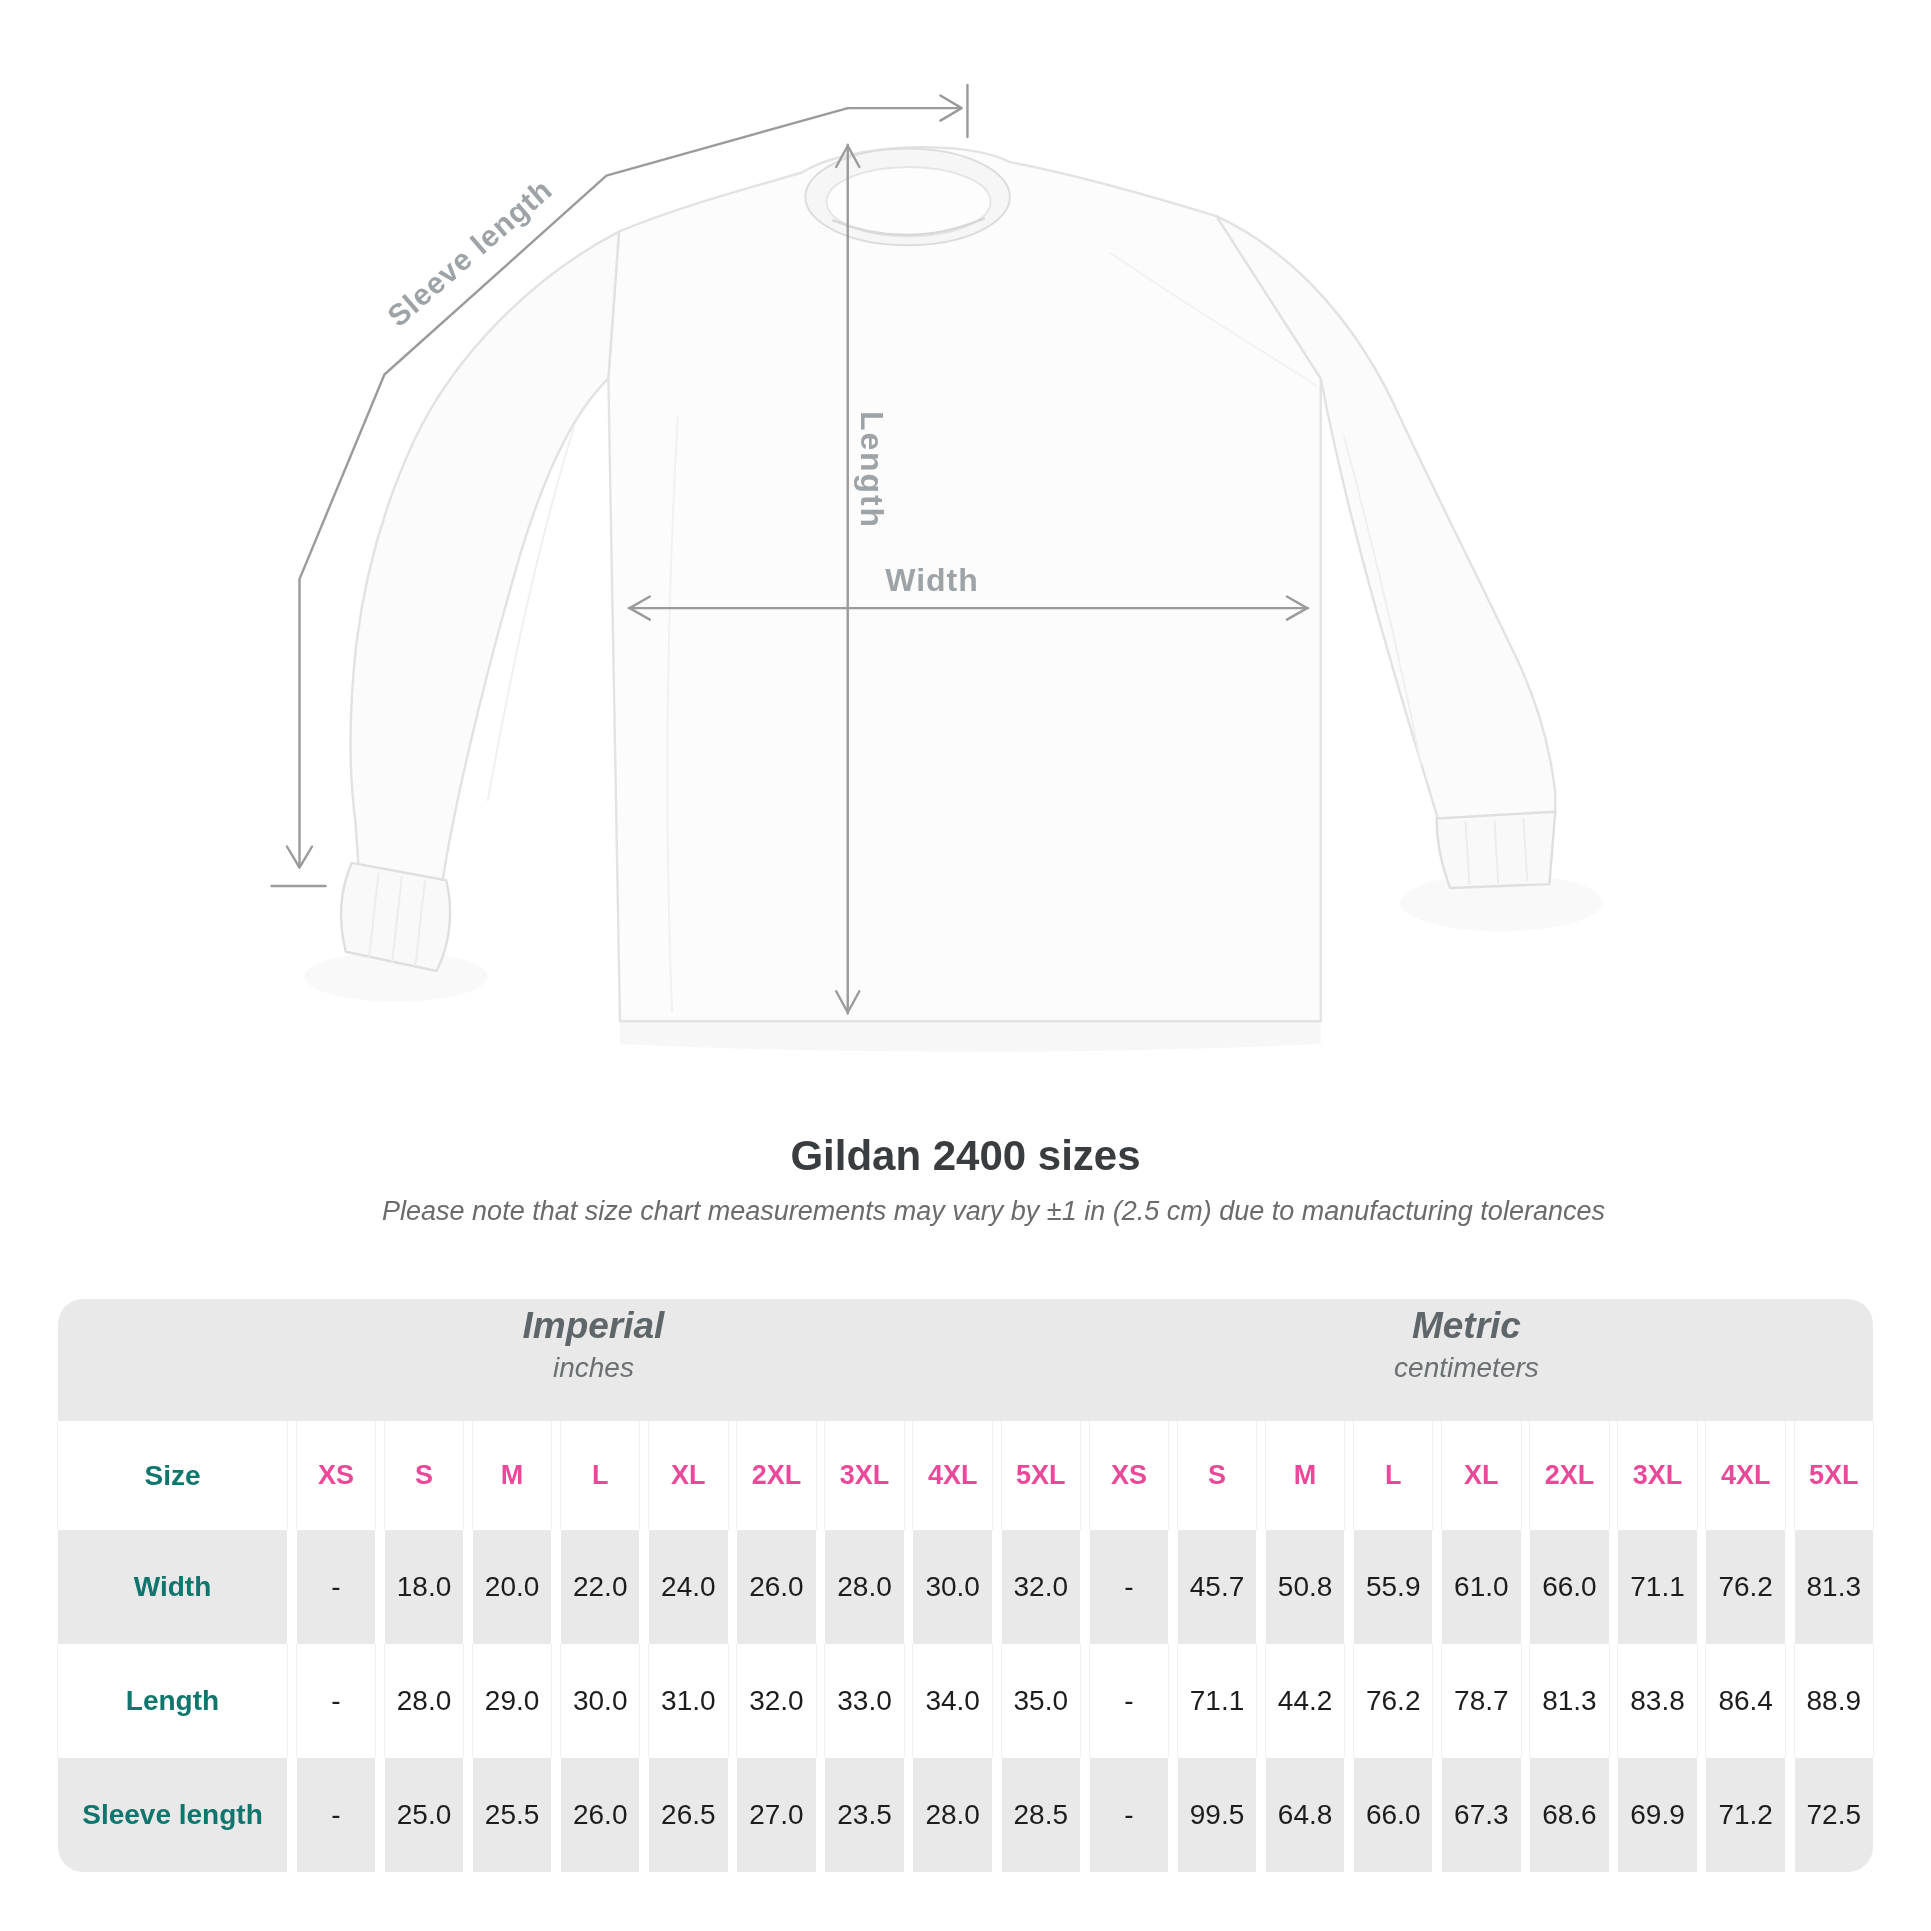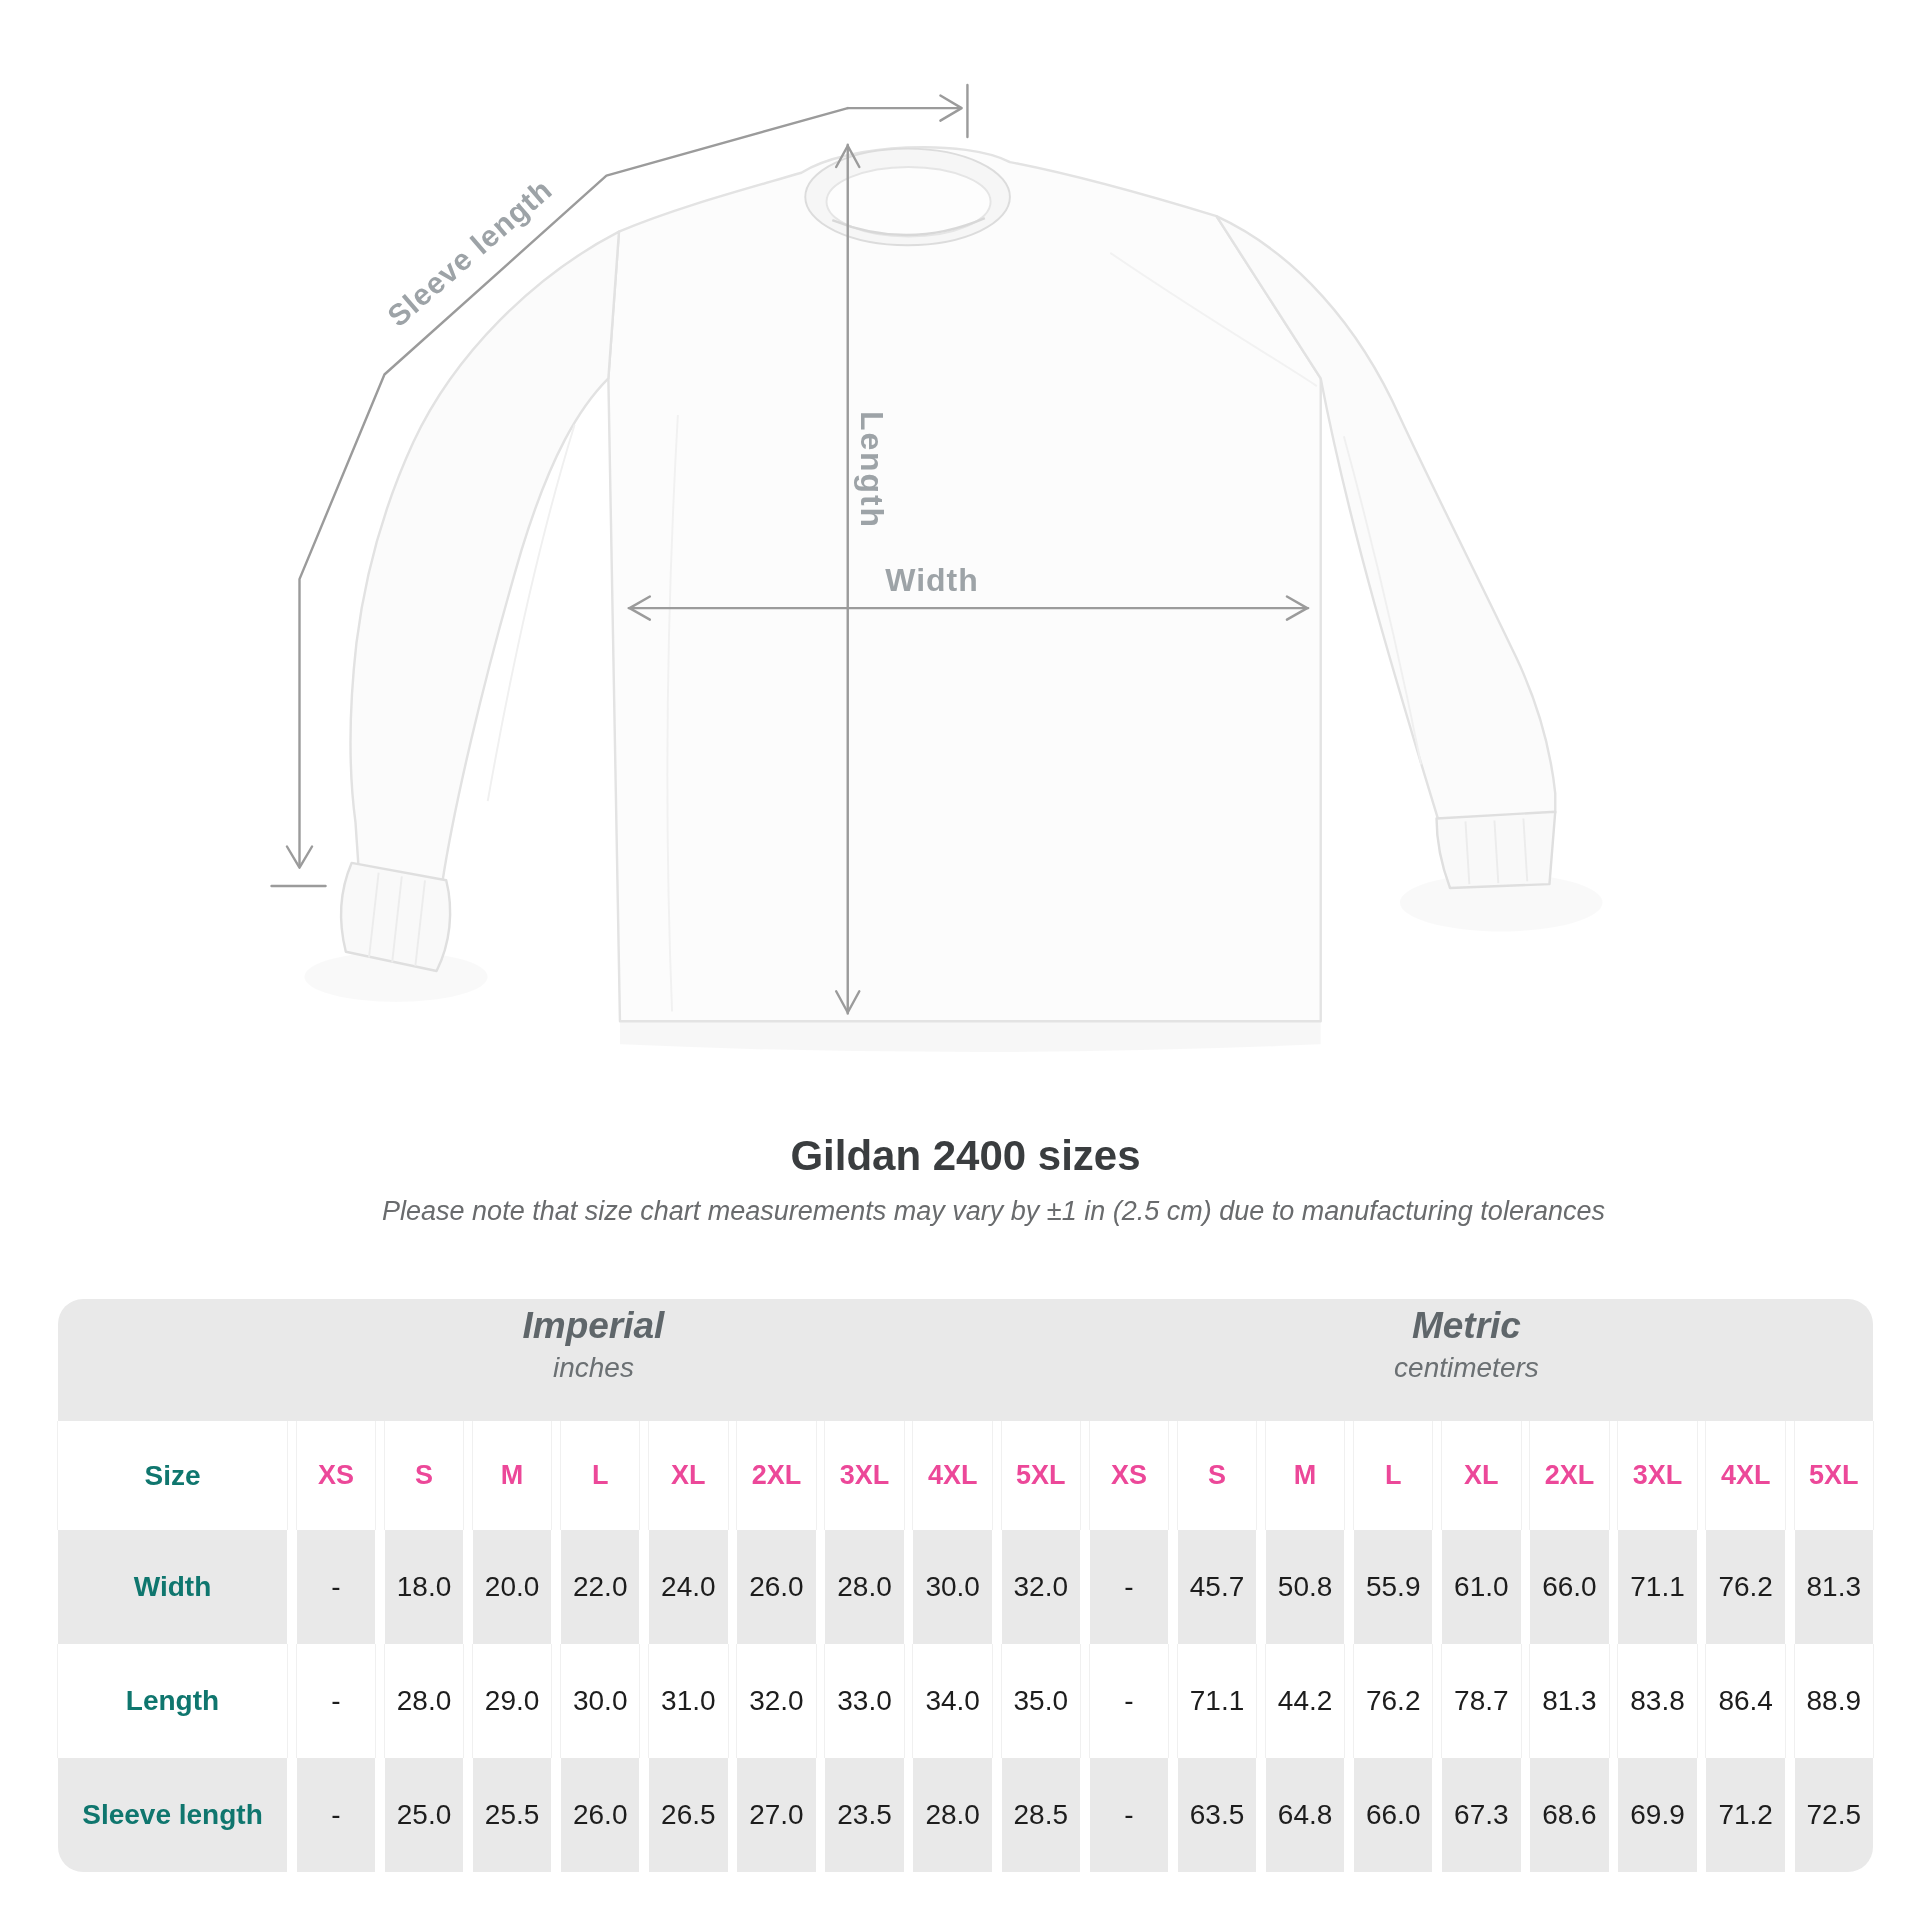--- a/index.html
+++ b/index.html
@@ -168,21 +168,21 @@
         <div class="cell val gray">-</div>
         <div class="cell val gray">25.0</div>
         <div class="cell val gray">25.5</div>
         <div class="cell val gray">26.0</div>
         <div class="cell val gray">26.5</div>
         <div class="cell val gray">27.0</div>
         <div class="cell val gray">23.5</div>
         <div class="cell val gray">28.0</div>
         <div class="cell val gray">28.5</div>
         <div class="cell val gray">-</div>
-        <div class="cell val gray">63.5</div>
+        <div class="cell val gray">99.5</div>
         <div class="cell val gray">64.8</div>
         <div class="cell val gray">66.0</div>
         <div class="cell val gray">67.3</div>
         <div class="cell val gray">68.6</div>
         <div class="cell val gray">69.9</div>
         <div class="cell val gray">71.2</div>
         <div class="cell val gray">72.5</div>
       </div>
   </div>
 

